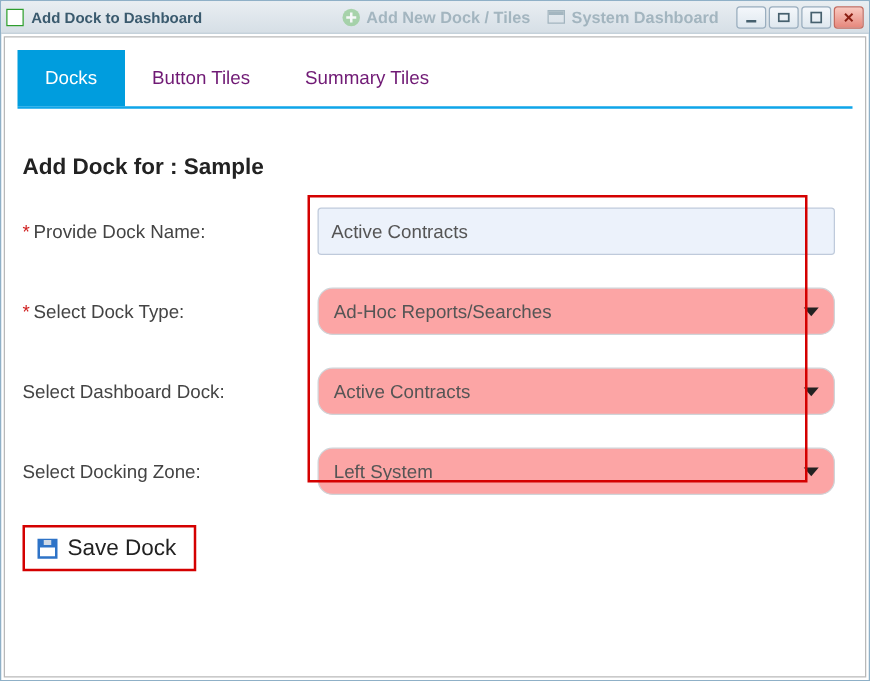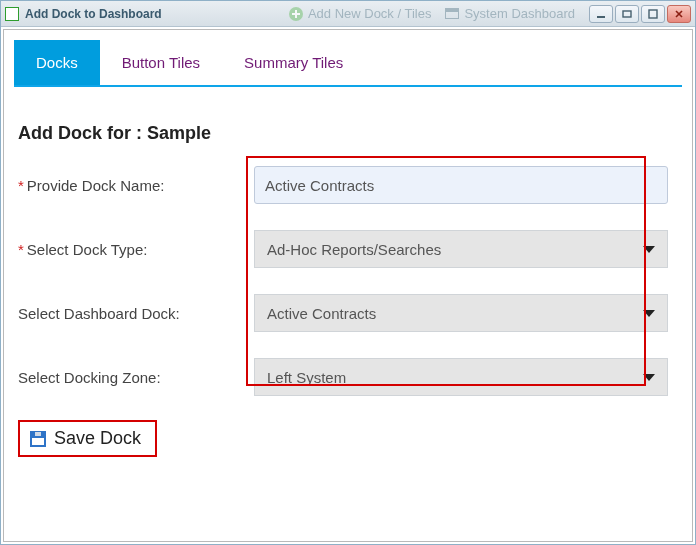--- a/index.html
+++ b/index.html
@@ -39,21 +39,21 @@
     margin-right: 6px;
     display:inline-block;
   }
   .title-text { flex: 0 0 auto; }
   .titlebar .header-links {
     margin-left: auto;
     display: flex;
     align-items: center;
     gap: 14px;
     color: #8aa1ad;
-    font-weight: normal;
+    font-weight: bold;
     font-size: 13px;
     padding-right: 6px;
     justify-content: space-between;
   }
   .header-links .hlink { display: flex; align-items: center; gap: 5px; opacity: 0.7; }
   .plus-icon {
     width: 14px; height: 14px; border-radius: 50%;
     background: #8fca8f; position: relative; display:inline-block;
   }
   .plus-icon::before, .plus-icon::after {
@@ -140,22 +140,22 @@
     border-radius: 3px;
     font-size: 15px;
     color: #555;
     background: #ecf2fb;
   }
 
   .select {
     width: 100%;
     height: 38px;
     border: 1px solid #d0d4d8;
-    border-radius: 0;
-    background: #e5e5e5;
+    border-radius: 12px;
+    background: #fca5a5;
     display:flex; align-items:center; justify-content:space-between;
     padding: 0 12px;
     font-size: 15px;
     color: #555;
     cursor: pointer;
   }
   .select .caret {
     width:0; height:0;
     border-left: 6px solid transparent;
     border-right: 6px solid transparent;

